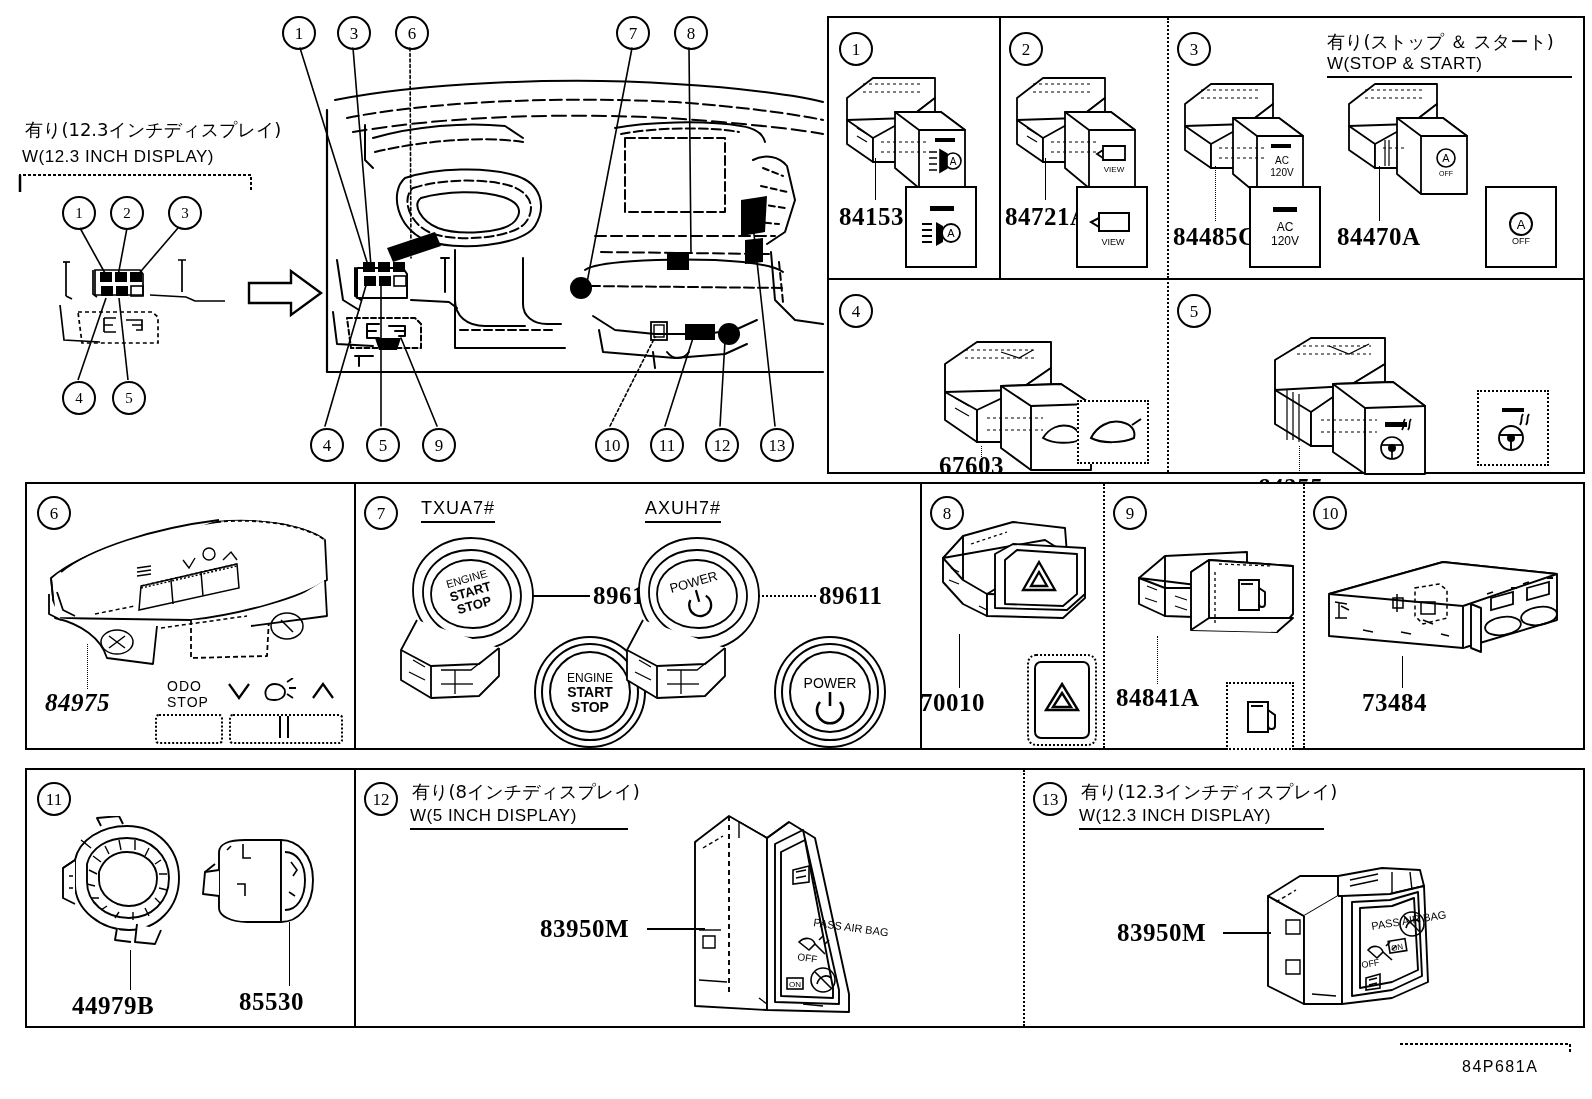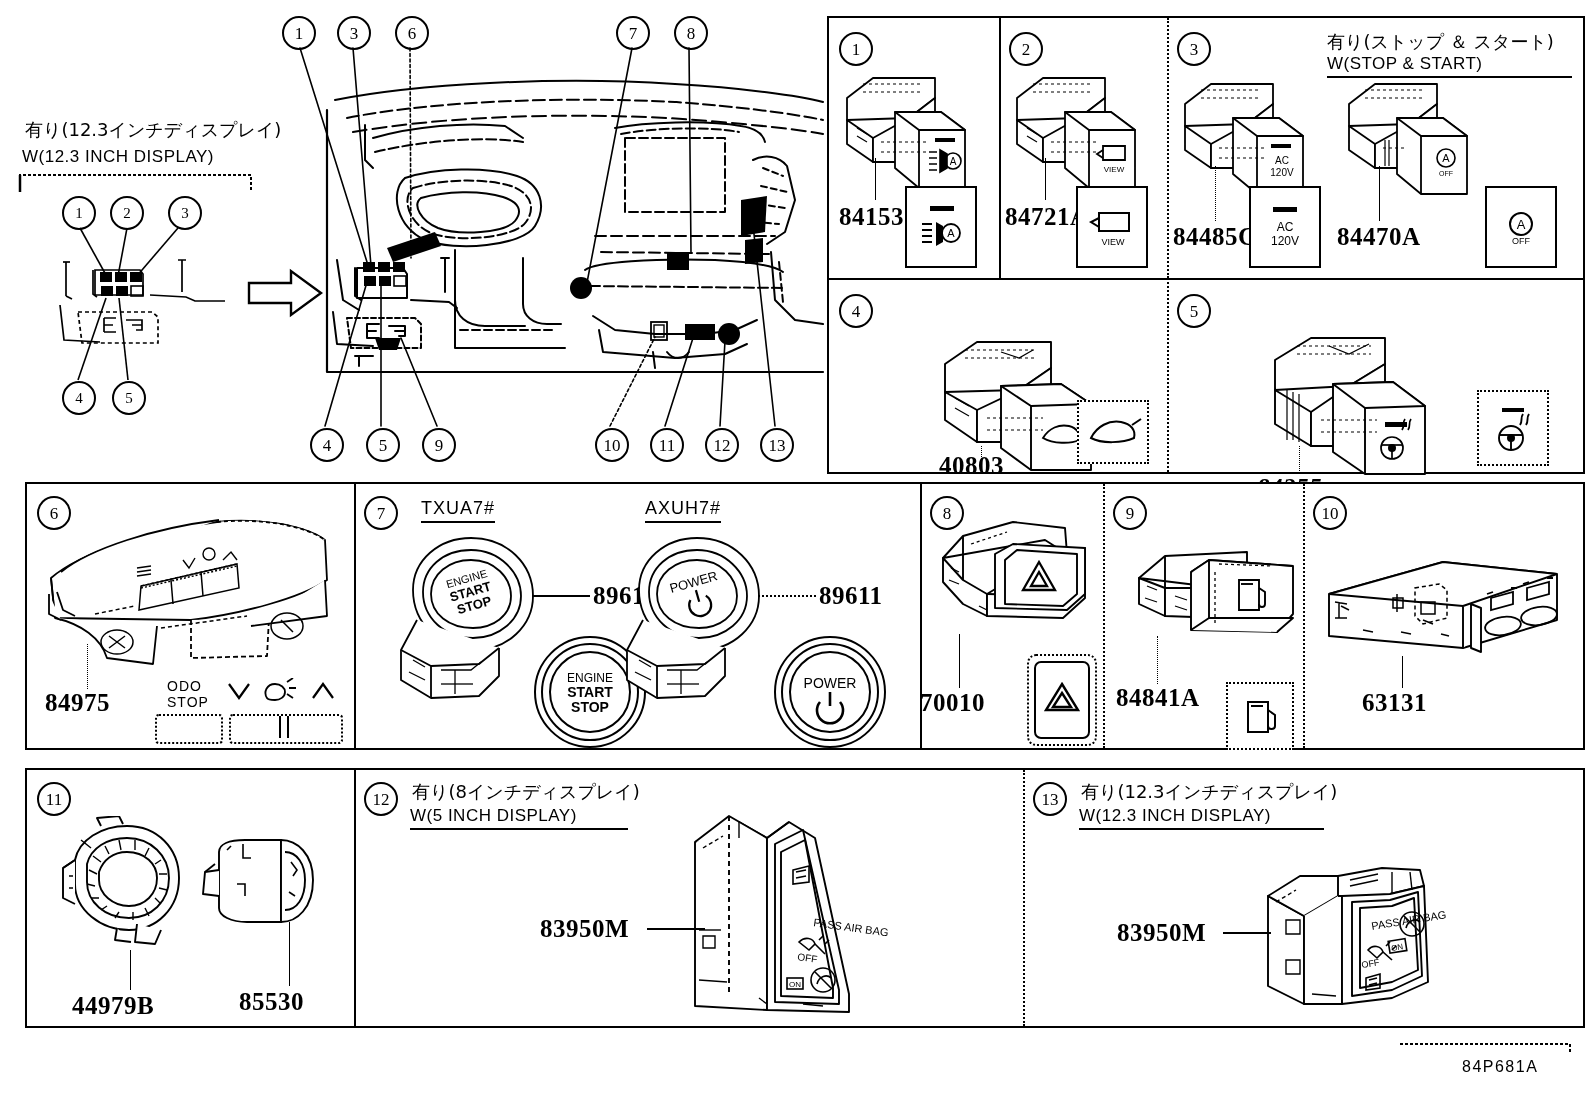--- a/index.html
+++ b/index.html
@@ -349,21 +349,21 @@
       <path d="M16,62 L30,70 M16,72 L30,80"></path>
       <path d="M62,16 L80,22 L94,14"></path>
     </g>
 
     <g fill="none" stroke="#000" stroke-width="1.9">
       <path d="M104,102 C110,92 120,88 130,90 C138,92 142,98 140,104 C132,108 114,108 104,102 Z"></path>
       <path d="M138,92 L146,86"></path>
     </g>
   </svg>
   <div class="leader dot" style="left:152px;top:428px;height:25px;"></div>
-  <div class="partno" style="left:110px;top:434px;">40803</div>
+  <div class="partno" style="left:110px;top:434px;">67603</div>
   <div class="iconbox dashed" style="left:248px;top:382px;width:72px;height:64px;">
     <svg width="60" height="44">
       <g fill="none" stroke="#000" stroke-width="2">
         <path d="M8,28 C14,16 26,10 38,12 C48,14 53,20 51,28 C40,33 19,34 8,28 Z"></path>
         <path d="M49,15 L58,9"></path>
       </g>
     </svg>
   </div>
 
   <div class="num" style="left:348px;top:276px;">5</div>
@@ -444,21 +444,21 @@
     </g>
 
     <g fill="none" stroke="#000" stroke-width="1.4">
       <path d="M96,62 L110,60 M96,66 L110,64 M96,70 L110,68"></path>
       <path d="M142,54 L148,62 L154,52"></path>
       <circle cx="168" cy="48" r="6"></circle>
       <path d="M182,54 L190,46 L196,54"></path>
     </g>
   </svg>
   <div class="leader dot" style="left:60px;top:160px;height:45px;"></div>
-  <div class="partno" style="left:18px;top:205px;">84975</div>
+  <div class="partno" style="left:18px;top:205px;font-style:italic;">84975</div>
 
   <div class="abs" style="left:118px;top:194px;width:200px;height:64px;">
     <div class="abs" style="left:22px;top:0;font-size:14px;font-family:'Liberation Sans',sans-serif;letter-spacing:1px;">ODO</div>
     <div class="abs" style="left:22px;top:16px;font-size:14px;font-family:'Liberation Sans',sans-serif;letter-spacing:1px;">STOP</div>
     <svg class="abs" style="left:78px;top:0;" width="120" height="36">
       <g fill="none" stroke="#000" stroke-width="2.2">
         <path d="M6,6 L16,20 L26,6"></path>
         <path d="M90,20 L100,6 L110,20"></path>
       </g>
       <g fill="none" stroke="#000" stroke-width="1.8">
@@ -647,21 +647,21 @@
     <g fill="none" stroke="#000" stroke-width="1.8">
       <path d="M168,50 L190,44 L190,56 L168,62 Z"></path>
       <path d="M164,46 L170,44 M188,40 L194,40"></path>
       <path d="M204,40 L226,34 L226,46 L204,52 Z"></path>
       <path d="M200,36 L206,34 M224,30 L230,30"></path>
       <ellipse cx="180" cy="78" rx="18" ry="9" transform="rotate(-8 180 78)"></ellipse>
       <ellipse cx="216" cy="68" rx="18" ry="9" transform="rotate(-8 216 68)"></ellipse>
     </g>
   </svg>
   <div class="leader" style="left:1375px;top:172px;height:32px;"></div>
-  <div class="partno" style="left:1335px;top:205px;">63131</div>
+  <div class="partno" style="left:1335px;top:205px;">73484</div>
 </div>
 
 <div class="panel" style="left:25px;top:768px;width:1560px;height:260px;">
   <div class="sep-v" style="left:327px;top:0;height:256px;"></div>
   <div class="sep-v dot" style="left:996px;top:0;height:256px;"></div>
 
   <div class="num" style="left:10px;top:12px;">11</div>
 
   <svg class="abs" style="left:30px;top:46px;" width="140" height="140">
     <g fill="#fff" stroke="#000" stroke-width="1.9" stroke-linejoin="round">

